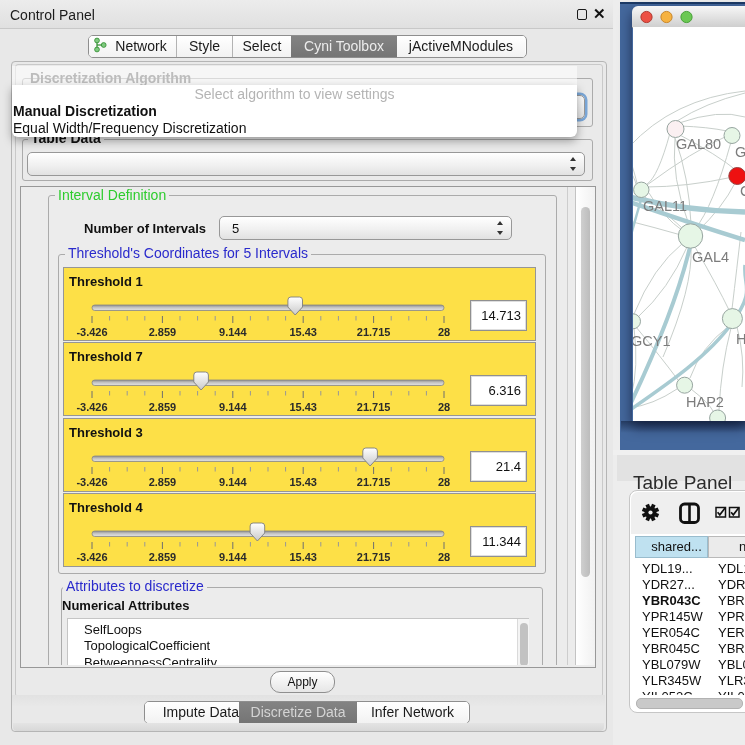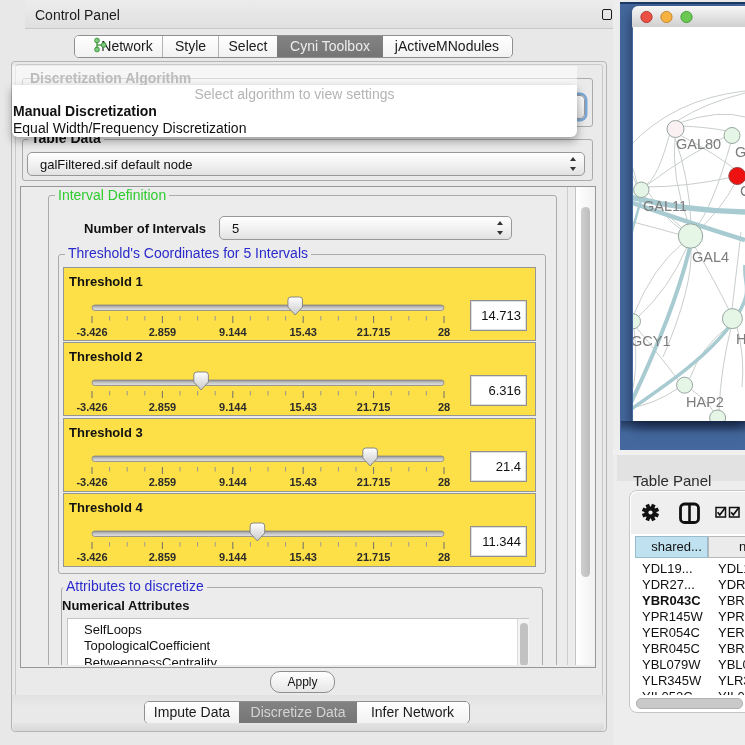--- a/index.html
+++ b/index.html
@@ -1,29 +1,29 @@
 <!DOCTYPE html>
 <html><head>
 <meta charset="utf-8">
 <style>
 html,body{margin:0;padding:0;}
 body{width:745px;height:745px;overflow:hidden;position:relative;background:#e8e8e8;
  font-family:"Liberation Sans",sans-serif;font-size:13px;color:#111;}
 .ab{position:absolute;}
 
-#tbar{left:0;top:0;width:613px;height:28px;background:linear-gradient(#ececec,#e0e0e0);border-bottom:1px solid #c8c8c8;margin-left:25px;}
+#tbar{left:0;top:0;width:613px;height:28px;background:linear-gradient(#ececec,#e0e0e0);border-bottom:1px solid #c8c8c8;}
 #tbar .t{left:10px;top:7px;color:#1c1c1c;font-size:14px;}
 #tbar .sq{left:577px;top:9px;width:8px;height:9px;border:1.6px solid #1a1a1a;border-radius:2px;}
 #tbar .x{left:593px;top:5px;font-size:15px;font-weight:bold;color:#111;}
 
 .seg{height:21px;border:1px solid #8e8e8e;border-radius:5px;background:#fdfdfd;display:flex;overflow:hidden;}
 .seg .s{height:21px;line-height:21px;text-align:center;color:#1a1a1a;background:linear-gradient(#ffffff,#f2f2f2);font-size:14px;}
 .seg .s.dk{background:linear-gradient(#838383,#757575);color:#ececec;}
 .seg .sep{width:1px;height:21px;background:#b3b3b3;}
-#toptabs{left:74px;top:35px;width:437px;}
+#toptabs{left:88px;top:35px;width:437px;}
 
 #panelA{left:11px;top:61px;width:594px;height:669px;background:#e9e9e9;border:1px solid #b5b5b5;border-radius:4px;}
 #panelB{left:15px;top:64px;width:586px;height:631px;background:#eaeaea;border:1px solid #c9c9c9;border-radius:3px;}
 .grp{border:1px solid #ababab;border-radius:3px;}
 .gtitle{position:absolute;background:#e9e9e9;padding:0 3px;line-height:13px;}
 
 .combo{position:absolute;background:linear-gradient(#ffffff,#efefef 60%,#e2e2e2);border:1px solid #989898;border-radius:5px;}
 .combo .cv{position:absolute;left:12px;top:0;bottom:0;display:flex;align-items:center;color:#111;}
 .arrU{position:absolute;width:0;height:0;border-left:3px solid transparent;border-right:3px solid transparent;border-bottom:4px solid #333;}
 .arrD{position:absolute;width:0;height:0;border-left:3px solid transparent;border-right:3px solid transparent;border-top:4px solid #333;}
@@ -71,21 +71,20 @@
 
 <div class="ab" id="panelA"></div>
 <div class="ab" id="panelB"></div>
 
 <div class="ab grp" id="grpDisc" style="left:22px;top:78px;width:569px;height:47px;"></div>
 <div class="ab combo" style="left:28px;top:95px;width:555px;height:22px;box-shadow:0 0 0 2.5px #7ba7d7;"></div>
 
 <div class="ab grp" style="left:22px;top:139px;width:569px;height:40px;"></div>
 <div class="gtitle" style="left:28px;top:132px;font-weight:bold;font-size:14px;">Table Data</div>
 <div class="ab combo" style="left:27px;top:152px;width:556px;height:22px;">
-  <div class="cv">galFiltered.sif default node</div>
   <div class="arrU" style="right:8px;top:4px;"></div>
   <div class="arrD" style="right:8px;bottom:4px;"></div>
 </div>
 
 <div class="ab" id="scrollpane" style="left:20px;top:186px;width:574px;height:480px;border:1px solid #989898;background:#ececec;"></div>
 <div class="ab sbtrackV" style="left:575px;top:187px;width:19px;height:478px;"></div>
 <div class="ab thumbV" style="left:581px;top:207px;width:9px;height:370px;"></div>
 
 <div class="ab" id="viewport" style="left:21px;top:187px;width:553px;height:478px;overflow:hidden;">
 <div style="position:relative;width:553px;height:478px;font-family:'Liberation Sans',sans-serif;">
@@ -144,21 +143,21 @@
           <span style="left:28.0px;">-3.426</span>
           <span style="left:98.4px;">2.859</span>
           <span style="left:168.8px;">9.144</span>
           <span style="left:239.2px;">15.43</span>
           <span style="left:309.6px;">21.715</span>
           <span style="left:380.0px;">28</span>
         </div>
         <div class="vfield">14.713</div>
       </div>
 <div class="thr" style="left:42px;top:155.2px;">
-        <div class="tl">Threshold 2</div>
+        <div class="tl">Threshold 7</div>
         <svg style="position:absolute;left:0;top:26px;" width="471" height="46" viewBox="0 0 471 46">
           <defs>
             <linearGradient id="tg" x1="0" y1="0" x2="0" y2="1">
               <stop offset="0" stop-color="#8f8f8f"></stop>
               <stop offset="0.5" stop-color="#c8c8c8"></stop>
               <stop offset="1" stop-color="#e2e2e2"></stop>
             </linearGradient>
             <linearGradient id="th" x1="0" y1="0" x2="0" y2="1">
               <stop offset="0" stop-color="#ffffff"></stop>
               <stop offset="1" stop-color="#c9c9c9"></stop>
@@ -305,21 +304,21 @@
   </div>
 </div>
 </div>
 
 <div class="ab" style="left:567px;top:187px;width:1px;height:478px;background:#cdcdcd;"></div>
 
 <div class="ab" id="applybtn">Apply</div>
 <div class="ab" style="left:12px;top:695px;width:593px;height:11px;background:linear-gradient(#e2e2e2,#e8e8e8);"></div>
 
 <div class="ab seg" id="bottabs">
-  <div class="s" style="width:94px;">Impute Data</div>
+  <div class="s" style="width:94px;text-align:right;">Impute Data</div>
   <div class="s dk" style="width:118px;color:#d4d4d4;">Discretize Data</div>
   <div class="s" style="width:111px;">Infer Network</div>
 </div>
 
 <div class="ab" style="left:13px;top:723px;width:591px;height:8px;background:linear-gradient(#e4e4e4,#d8d8d8);border-radius:0 0 4px 4px;"></div>
 
 <div class="ab" style="left:12px;top:66px;width:565px;height:19px;background:rgba(255,255,255,0.55);"></div>
 <div class="ab" style="left:30px;top:70px;font-weight:bold;color:#bdbdbd;font-size:14px;">Discretization Algorithm</div>
 <div class="ab" id="popup" style="left:12px;top:85px;width:565px;height:52px;background:#ffffff;border-radius:0 0 6px 6px;
  box-shadow:0 4px 10px rgba(0,0,0,0.35);">
@@ -394,21 +393,21 @@
         <text x="103" y="317" font-size="14.5" fill="#7c7c7c" font-family="Liberation Sans">H</text>
         <text x="53" y="380" font-size="14.5" fill="#7c7c7c" font-family="Liberation Sans">HAP2</text>
       </svg>
   </div>
 </div>
 
 <div class="ab" style="left:621px;top:421px;width:124px;height:12px;background:linear-gradient(rgba(8,18,42,0.5),rgba(8,18,42,0));"></div>
 
 <div class="ab" style="left:613px;top:450px;width:132px;height:5px;background:#f0f0f0;"></div>
 <div class="ab" style="left:617px;top:455px;width:128px;height:26px;background:#e2e2e2;"></div>
-<div class="ab" style="left:633px;top:472px;font-size:15px;color:#2b2b2b;">Table Panel</div>
+<div class="ab" style="left:633px;top:472px;font-size:19px;color:#2b2b2b;">Table Panel</div>
 
 <div class="ab" id="tablepanel" style="left:629px;top:490px;width:130px;height:221px;background:#ffffff;border:1.5px solid #c6c6c6;border-radius:8px;">
   <div style="position:absolute;left:1px;top:1px;width:127px;height:42px;background:#efefef;border-radius:7px 7px 0 0;"></div>
     <svg style="position:absolute;left:7px;top:9px;" width="120" height="26" viewBox="0 0 120 26">
       <line x1="18.1" y1="14.4" x2="21.4" y2="15.8" stroke="#111" stroke-width="3.8"></line>
       <line x1="15.4" y1="17.1" x2="16.8" y2="20.4" stroke="#111" stroke-width="3.8"></line>
       <line x1="11.6" y1="17.1" x2="10.2" y2="20.4" stroke="#111" stroke-width="3.8"></line>
       <line x1="8.9" y1="14.4" x2="5.6" y2="15.8" stroke="#111" stroke-width="3.8"></line>
       <line x1="8.9" y1="10.6" x2="5.6" y2="9.2" stroke="#111" stroke-width="3.8"></line>
       <line x1="11.6" y1="7.9" x2="10.2" y2="4.6" stroke="#111" stroke-width="3.8"></line>

